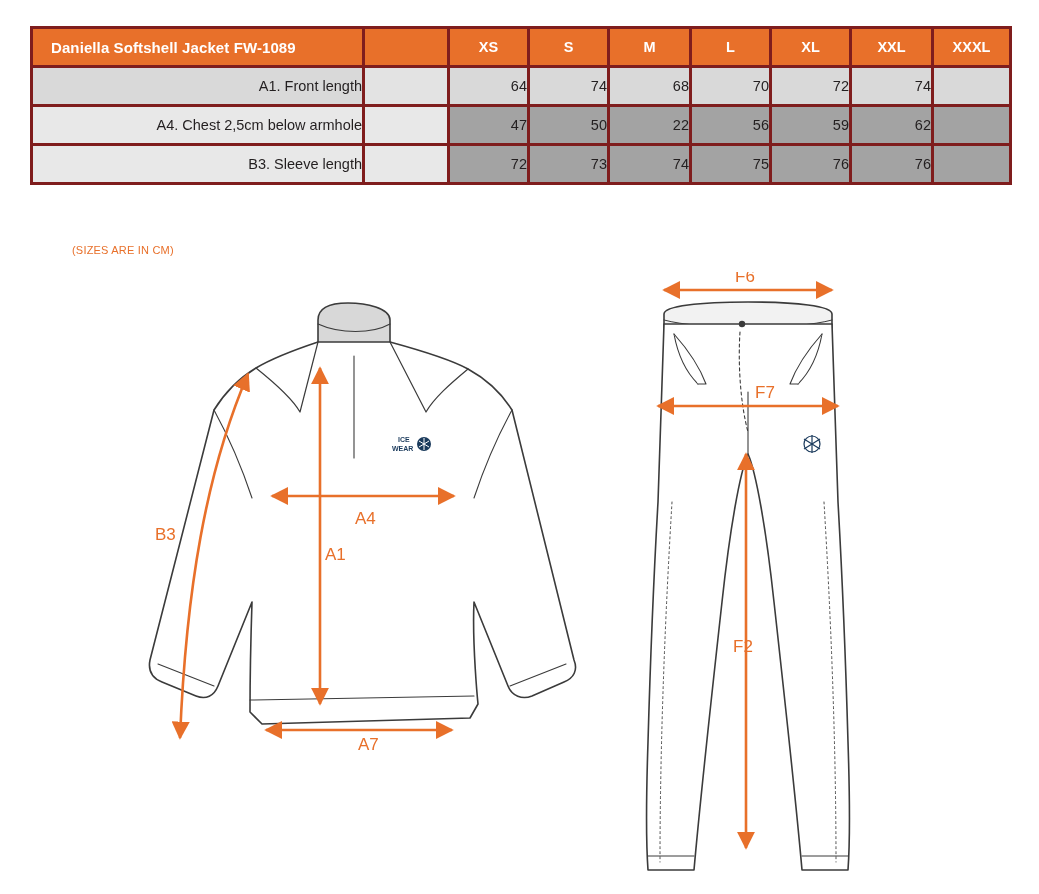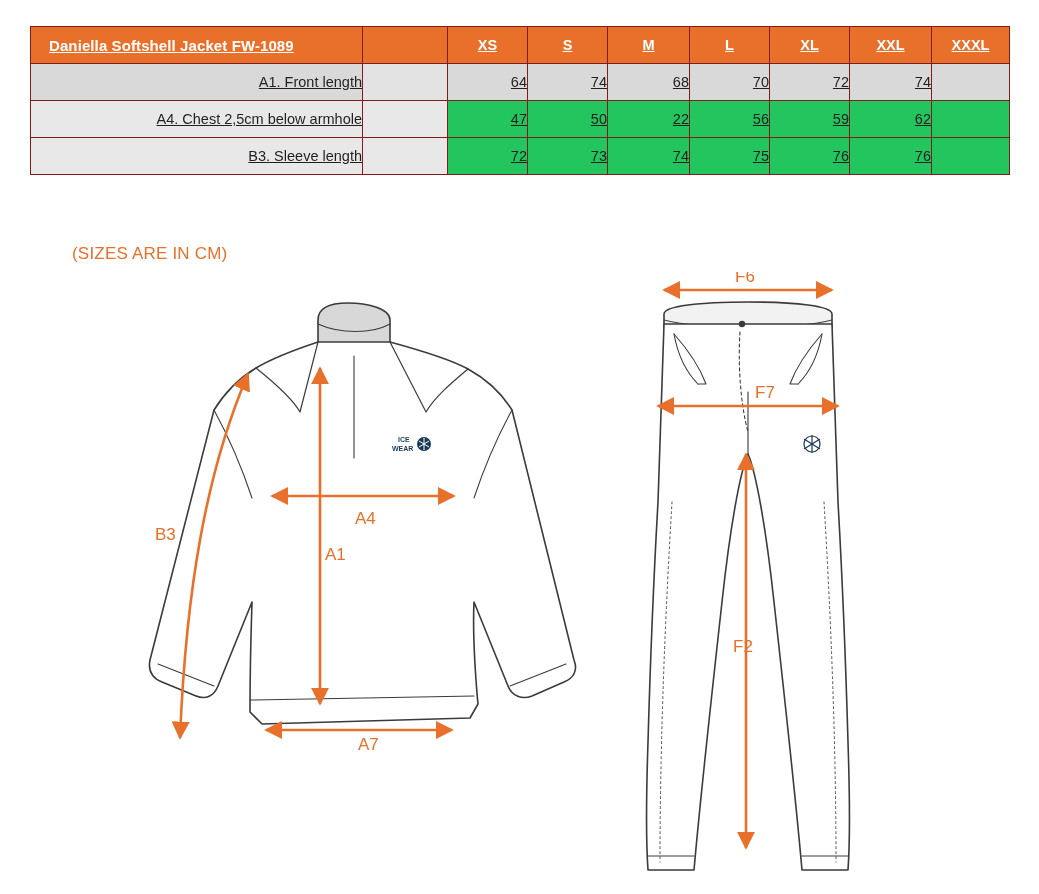--- a/index.html
+++ b/index.html
@@ -23,25 +23,24 @@
     top: 26px;
     width: 979px;
   }
   table.size-table {
     border-collapse: collapse;
     width: 979px;
     table-layout: fixed;
   }
   table.size-table th,
   table.size-table td {
-    border: 1px solid #7f1d1d;
+    border: 3px solid #7f1d1d;
     height: 36px;
     font-size: 14.5px;
     padding: 0;
-    text-decoration: underline;
   }
   .hdr-row th {
     background: #e8702a;
     color: #ffffff;
     font-weight: bold;
     text-align: center;
     height: 52px;
   }
   .hdr-row th.title {
     text-align: left;
@@ -59,29 +58,29 @@
   }
   .row-blank {
     background: #e3e3e3;
   }
   .val {
     background: #d9d9d9;
     text-align: right;
     font-size: 14.5px;
   }
   tr.alt .row-label { background: #e8e8e8; }
-  tr.alt .val { background: #22c55e; }
+  tr.alt .val { background: #a3a3a3; }
   tr.alt .row-blank { background: #e8e8e8; }
 
   .units-note {
     position: absolute;
     left: 72px;
     top: 244px;
     color: #e8702a;
-    font-size: 17px;
+    font-size: 11px;
     letter-spacing: 0.2px;
   }
 
   
   .diagram {
     position: absolute;
     left: 0;
     top: 272px;
     width: 1039px;
     height: 620px;

